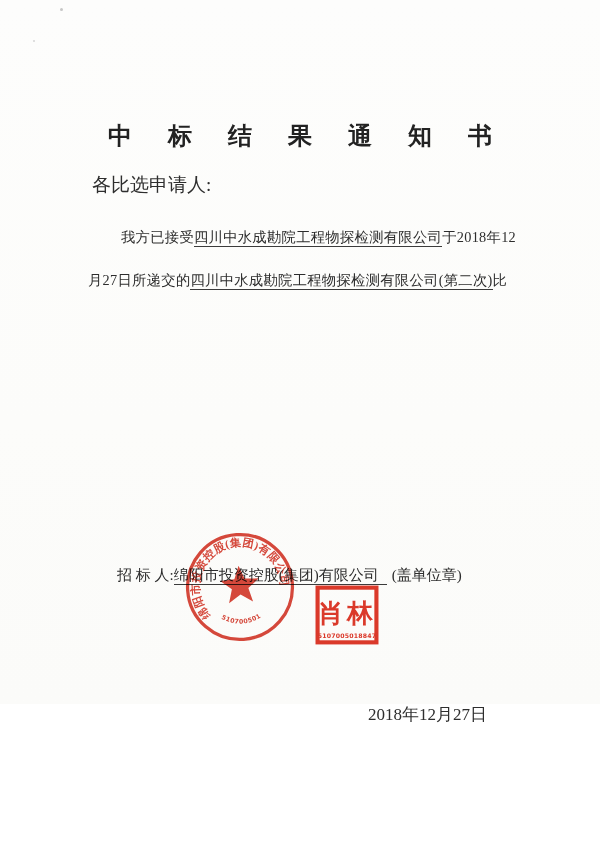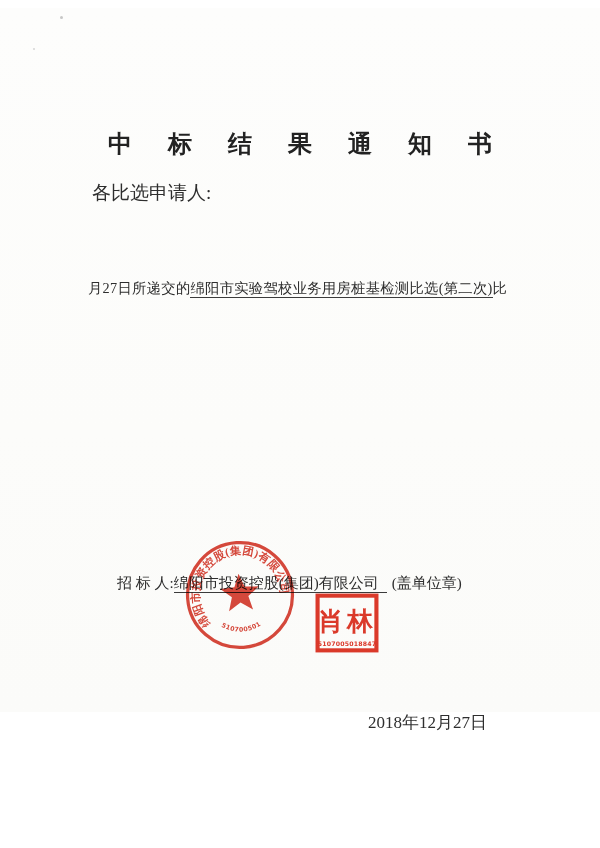--- a/index.html
+++ b/index.html
@@ -6,21 +6,20 @@
   body{
     width:600px;height:848px;
     background:#ffffff;
     font-family:"Liberation Serif","DejaVu Serif",serif;
     color:#2e2e2e;
     overflow:hidden;
   }
   .page{
     position:relative;width:600px;height:704px;
     background:linear-gradient(180deg,#fdfdfc 0%,#fcfcfa 60%,#fbfbf9 100%);
-    margin-top:8px;
   }
   .speck{position:absolute;background:#9a9a9a;border-radius:50%;opacity:.55;}
   .s1{left:60px;top:8px;width:3px;height:3px;}
   .s2{left:33px;top:40px;width:2px;height:2px;opacity:.4;}
 
   .title{
     position:absolute;left:0;top:120px;width:600px;margin:0;
     text-align:center;font-size:24px;font-weight:bold;
     letter-spacing:15px;text-indent:15px;color:#222;
   }
@@ -69,22 +68,23 @@
 
 <div class="page">
 
   <div class="speck s1"></div>
   <div class="speck s2"></div>
 
   <h1 class="title">中 标 结 果 通 知 书</h1>
 
   <div class="addressee">各比选申请人:</div>
 
+  <div class="bodyline l1"><span>我方已接受</span><span class="u">四川中水成勘院工程物探检测有限公司</span><span>于2018年12</span></div>
 
-  <div class="bodyline l2"><span>月27日所递交的</span><span class="u">绵阳市实验驾校业务用房桩基检测比选(第二次)</span><span>比</span></div>
+  <div class="bodyline l2"><span>月27日所递交的</span><span class="u">四川中水成勘院工程物探检测有限公司(第二次)</span><span>比</span></div>
 
 
 
   <div class="sig-line sig-bidder"><span>招 标 人:</span><span class="u bidder-u">绵阳市投资控股(集团)有限公司</span><span class="suffix">(盖单位章)</span></div>
 
 
   <div class="date">2018年12月27日</div>
 
   <svg class="round-stamp" viewBox="0 0 110 110">
     <circle cx="55" cy="55" r="51.5" fill="none" stroke="#d5392b" stroke-width="3.2"></circle>

